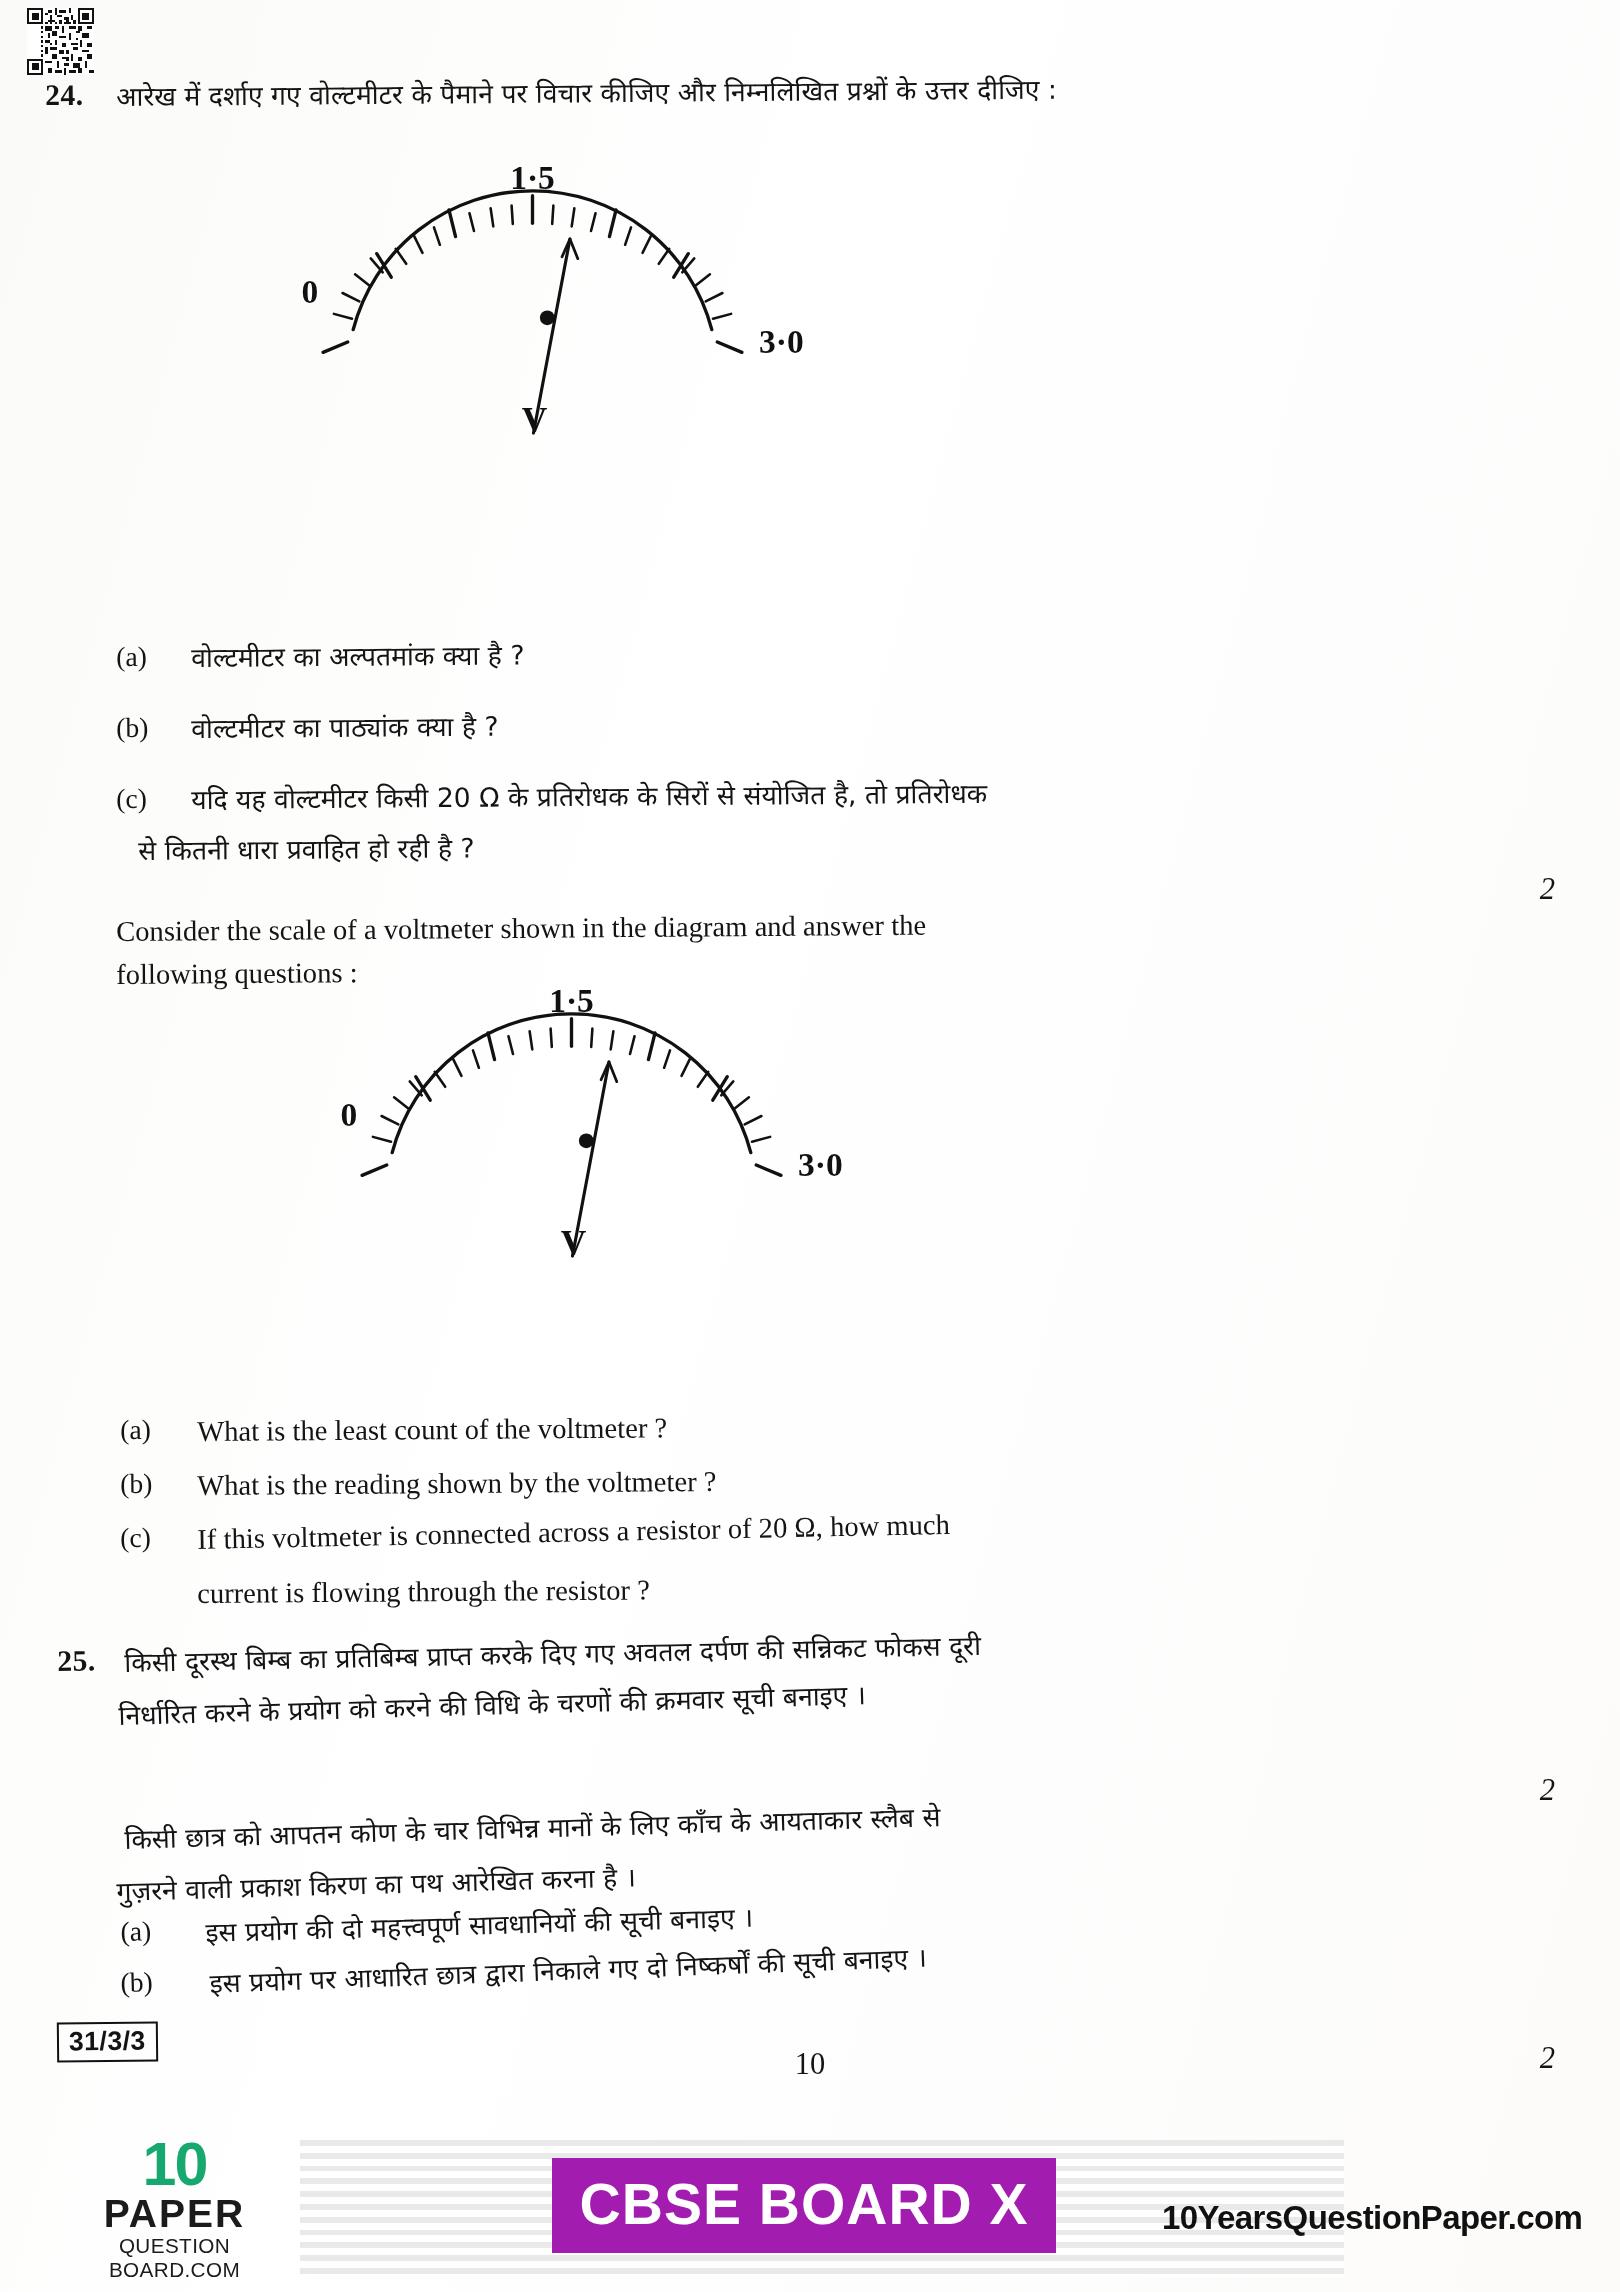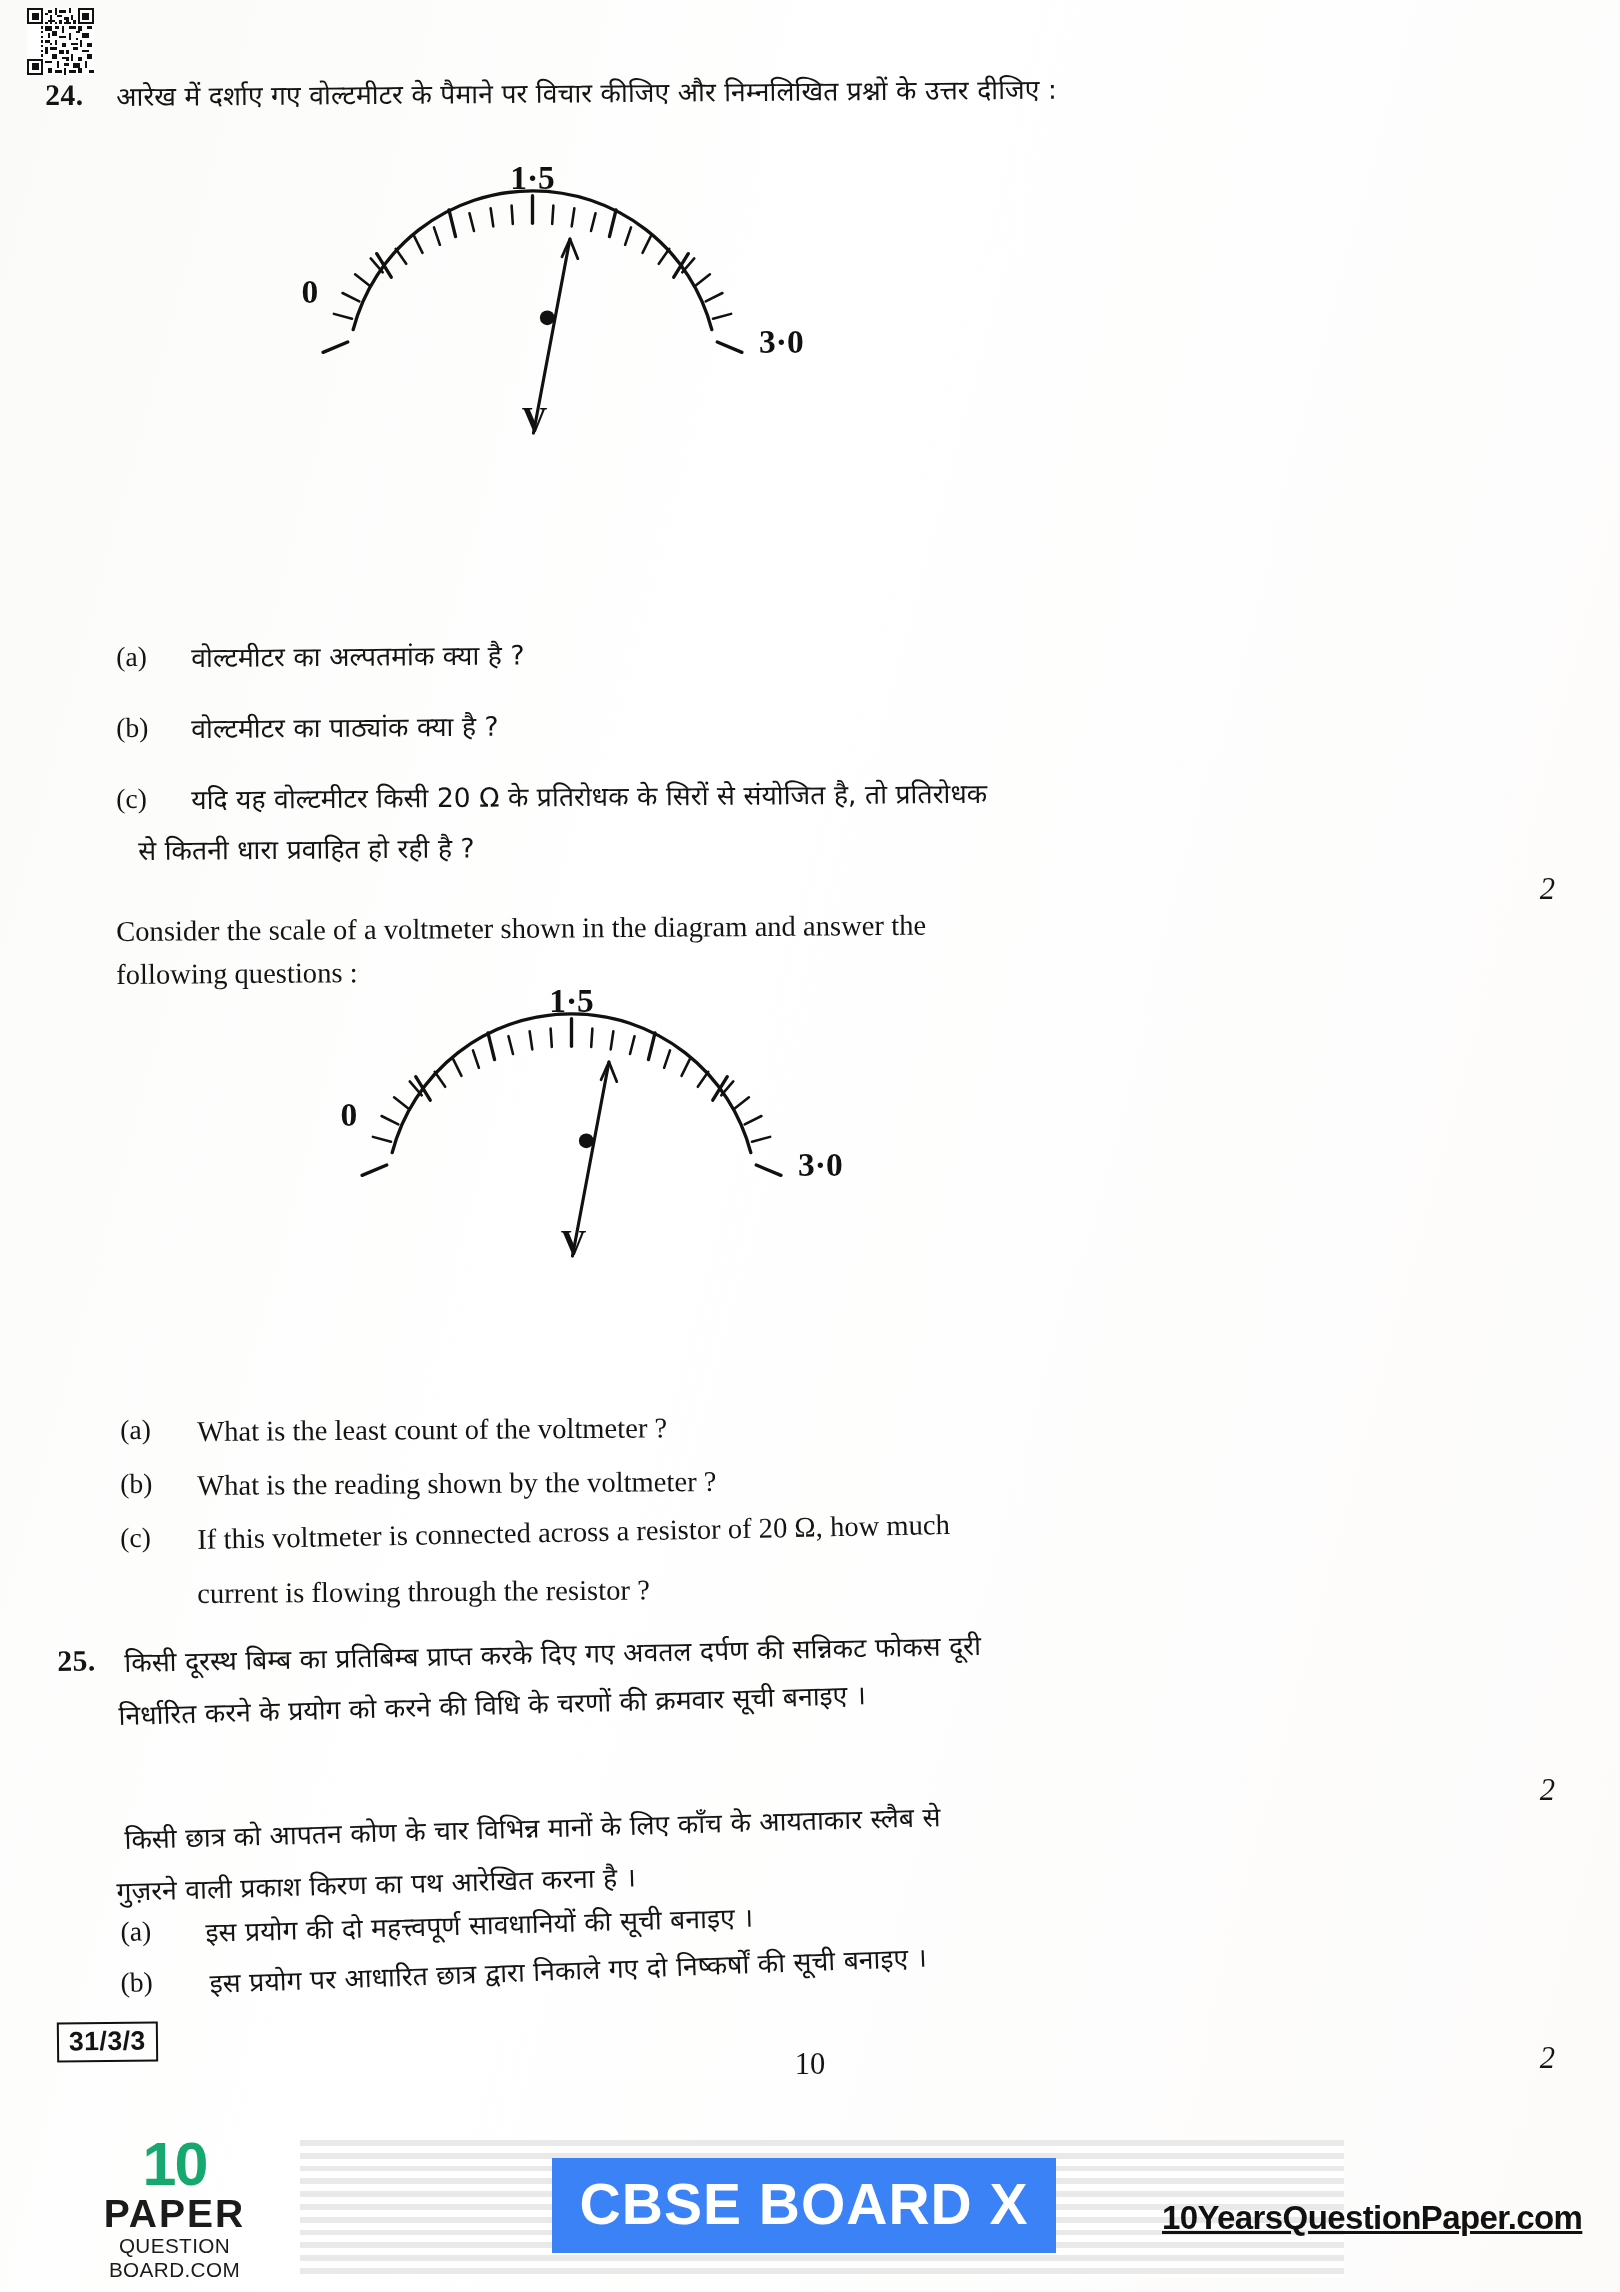--- a/index.html
+++ b/index.html
@@ -50,26 +50,26 @@
   .brandbar{position:absolute;left:0;top:2138px;width:1620px;height:148px;}
   .stripes{position:absolute;left:300px;top:2px;width:1044px;height:138px;
      background:repeating-linear-gradient(to bottom,#e9e9e9 0 5.9px,#ffffff 5.9px 12.8px);}
   .logo10{position:absolute;left:71px;top:-2px;width:207px;text-align:center;}
   .logo10 .big{font-family:"Liberation Sans",sans-serif;font-weight:bold;
      font-size:61px;line-height:.95;letter-spacing:-2px;}
   .logo10 .years{font-family:"Liberation Sans",sans-serif;font-weight:bold;
      font-size:39px;letter-spacing:2px;color:#1b1b1b;line-height:1.02;}
   .logo10 .qp{font-family:"Liberation Sans",sans-serif;font-size:20.7px;
      letter-spacing:0.4px;color:#1b1b1b;}
-  .cbsebox{position:absolute;left:552px;top:19.7px;background:#3b82f6;color:#fff;
+  .cbsebox{position:absolute;left:552px;top:19.7px;background:#a21caf;color:#fff;
      font-family:"Liberation Sans",sans-serif;font-weight:bold;font-size:57px;
      letter-spacing:1px;padding:13.8px 27.6px 15.8px 27.6px;}
   .siteurl{position:absolute;left:1162px;top:61px;
      font-family:"Liberation Sans",sans-serif;font-weight:bold;font-size:33px;
-     color:#111;letter-spacing:-0.6px;white-space:nowrap;text-decoration:underline;}
+     color:#111;letter-spacing:-0.6px;white-space:nowrap;}
 </style>
 </head>
 <body>
 
 <div class="scan-tint"></div>
 
 <div class="page">
 
   <div class="qr">
     <svg viewBox="0 0 29 29" width="67" height="67" shape-rendering="crispEdges">

